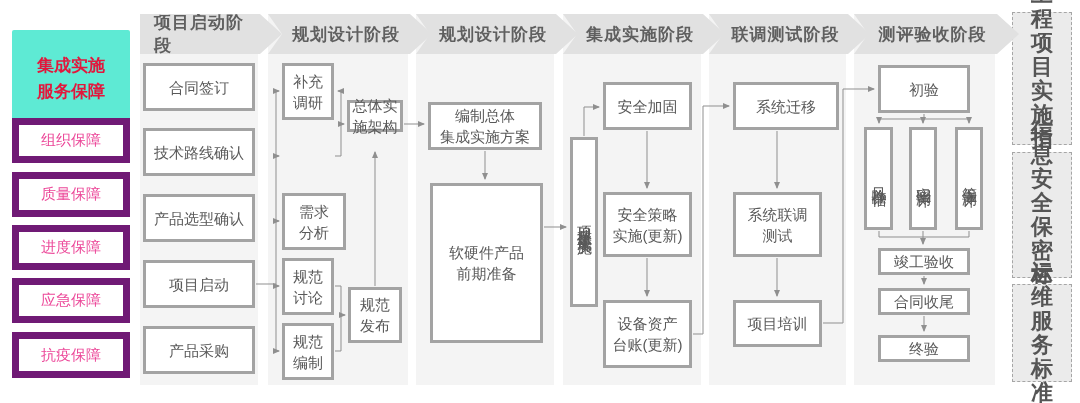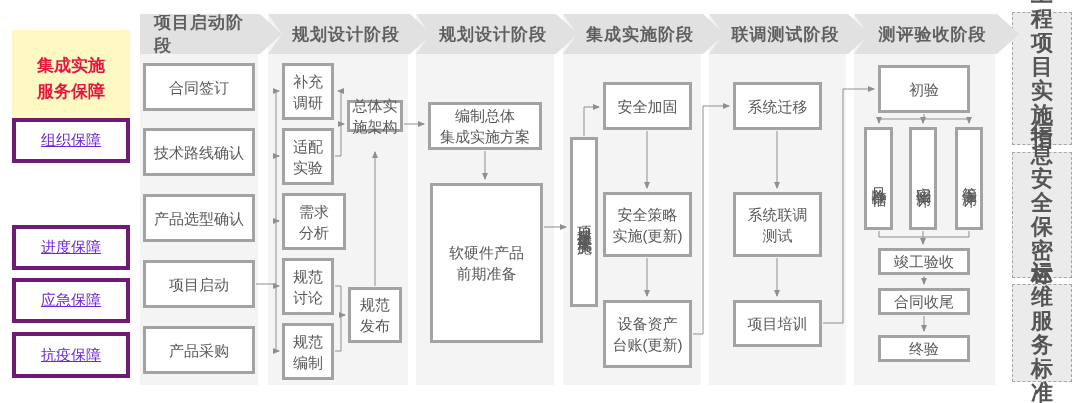--- a/index.html
+++ b/index.html
@@ -16,43 +16,44 @@
   .col-header.first{
               clip-path:polygon(0 0,calc(100% - 22px) 0,100% 50%,calc(100% - 22px) 100%,0 100%);}
 
   
   .box{position:absolute;background:#ffffff;border:3px solid #a3a3a3;color:#595959;
        font-size:15px;line-height:21px;display:flex;align-items:center;justify-content:center;
        text-align:center;white-space:pre-line;box-sizing:border-box;z-index:1;}
   .vbox{writing-mode:vertical-rl;text-orientation:upright;letter-spacing:2px;line-height:normal;}
 
   
-  .lhl{position:absolute;background:#fef9c3;color:#e2173c;font-weight:bold;font-size:17px;
+  .lhl{position:absolute;background:#5eead4;color:#e2173c;font-weight:bold;font-size:17px;
        line-height:26px;display:flex;align-items:center;justify-content:center;text-align:center;
        white-space:pre-line;border-radius:2px;box-sizing:border-box;}
-  .lbox{position:absolute;background:#ffffff;border:4px solid #701a75;color:#6d28d9;font-size:15px;
-        display:flex;align-items:center;justify-content:center;text-align:center;box-sizing:border-box;text-decoration:underline;}
+  .lbox{position:absolute;background:#ffffff;border:7px solid #701a75;color:#ec4899;font-size:15px;
+        display:flex;align-items:center;justify-content:center;text-align:center;box-sizing:border-box;}
 
   
   .rbox{position:absolute;background:#ebebeb;border:1px dashed #a6a6a6;color:#555555;
         font-weight:bold;font-size:22px;line-height:24px;letter-spacing:5px;
         display:flex;align-items:center;justify-content:center;text-align:center;
         white-space:pre-line;box-sizing:border-box;padding-left:5px;}
 
   
   .arrows{position:absolute;left:0;top:0;z-index:3;pointer-events:none;}
 </style>
 </head>
 <body>
 
 <div class="canvas">
 
   <div class="lhl" style="left:12px;top:30px;width:118px;height:98px">集成实施
 服务保障</div>
   <div class="lbox" style="left:12px;top:118px;width:118px;height:45px">组织保障</div>
+  <div class="lbox" style="left:12px;top:172px;width:118px;height:45px">质量保障</div>
   <div class="lbox" style="left:12px;top:225px;width:118px;height:45px">进度保障</div>
   <div class="lbox" style="left:12px;top:278px;width:118px;height:45px">应急保障</div>
   <div class="lbox" style="left:12px;top:332px;width:118px;height:46px">抗疫保障</div>
 
   <div class="col" style="left:140px;width:118px">
     <div class="col-header first">项目启动阶段</div>
   </div>
   <div class="col" style="left:268px;width:140px">
     <div class="col-header">规划设计阶段</div>
   </div>
@@ -70,22 +71,20 @@
   </div>
 
   <div class="box" style="left:143px;top:63px;width:112px;height:48px">合同签订</div>
   <div class="box" style="left:143px;top:128px;width:112px;height:48px">技术路线确认</div>
   <div class="box" style="left:143px;top:194px;width:112px;height:48px">产品选型确认</div>
   <div class="box" style="left:143px;top:260px;width:112px;height:48px">项目启动</div>
   <div class="box" style="left:143px;top:326px;width:112px;height:48px">产品采购</div>
 
   <div class="box" style="left:282px;top:63px;width:52px;height:57px">补充
 调研</div>
-  <div class="box" style="left:282px;top:128px;width:52px;height:57px">适配
-实验</div>
   <div class="box" style="left:282px;top:193px;width:64px;height:57px">需求
 分析</div>
   <div class="box" style="left:282px;top:258px;width:52px;height:57px">规范
 讨论</div>
   <div class="box" style="left:282px;top:323px;width:52px;height:57px">规范
 编制</div>
   <div class="box" style="left:347px;top:100px;width:56px;height:32px">总体实
 施架构</div>
   <div class="box" style="left:348px;top:287px;width:54px;height:56px">规范
 发布</div>
@@ -95,21 +94,21 @@
   <div class="box" style="left:430px;top:183px;width:113px;height:160px">软硬件产品
 前期准备</div>
 
   <div class="box vbox" style="left:570px;top:137px;width:28px;height:170px">项目整体集成实施</div>
   <div class="box" style="left:603px;top:82px;width:89px;height:48px">安全加固</div>
   <div class="box" style="left:603px;top:192px;width:89px;height:65px">安全策略
 实施(更新)</div>
   <div class="box" style="left:603px;top:300px;width:89px;height:68px">设备资产
 台账(更新)</div>
 
-  <div class="box" style="left:733px;top:82px;width:89px;height:48px">系统迁移</div>
+  <div class="box" style="left:733px;top:82px;width:106px;height:48px">系统迁移</div>
   <div class="box" style="left:733px;top:300px;width:89px;height:47px">项目培训</div>
   <div class="box" style="left:733px;top:192px;width:89px;height:65px">系统联调
 测试</div>
 
   <div class="box" style="left:878px;top:65px;width:92px;height:48px">初验</div>
   <div class="box vbox" style="left:864px;top:127px;width:29px;height:103px">风险评估</div>
   <div class="box vbox" style="left:909px;top:127px;width:28px;height:103px">密码测评</div>
   <div class="box vbox" style="left:955px;top:127px;width:28px;height:103px">等保测评</div>
   <div class="box" style="left:878px;top:248px;width:92px;height:27px">竣工验收</div>
   <div class="box" style="left:878px;top:288px;width:92px;height:27px">合同收尾</div>

